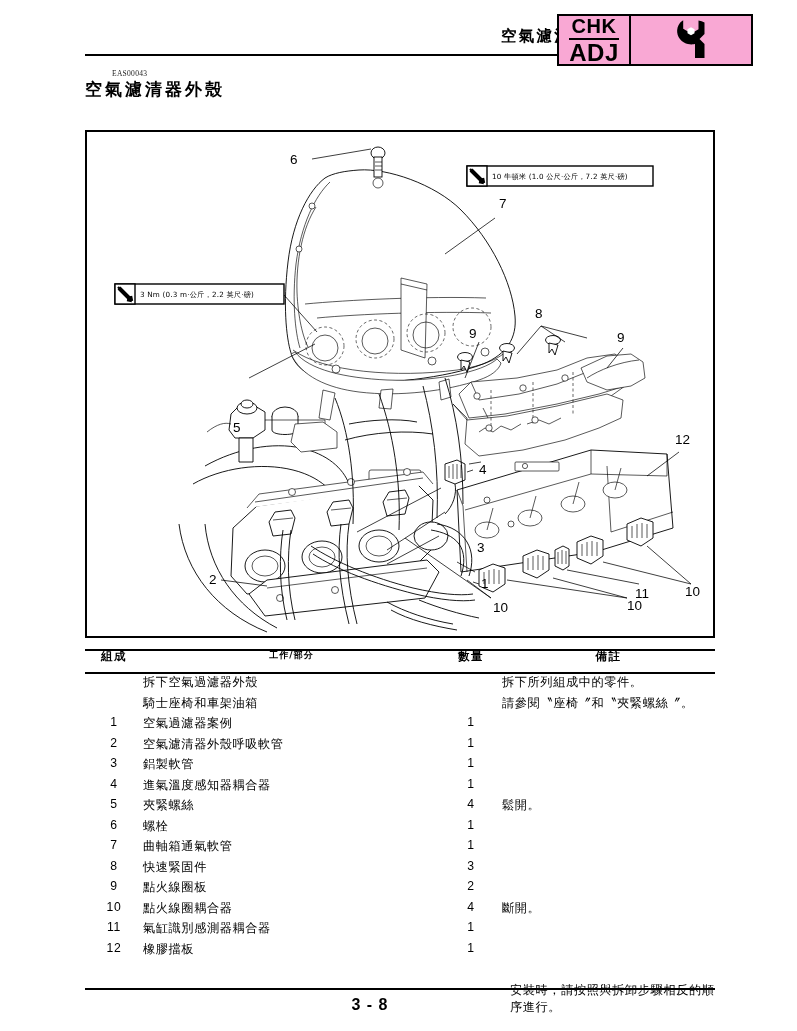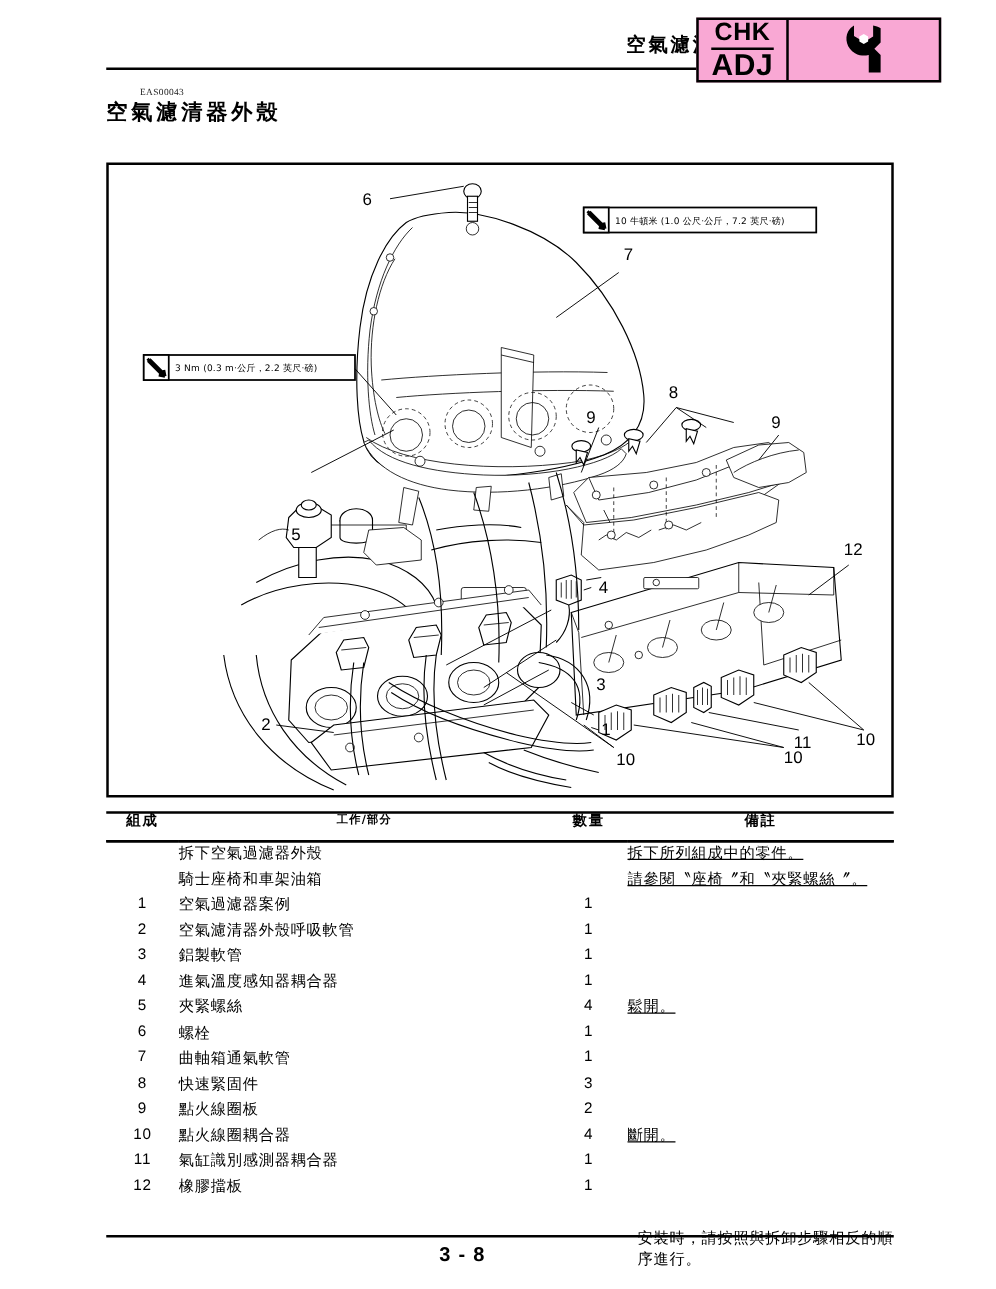--- a/index.html
+++ b/index.html
@@ -165,21 +165,21 @@
   }
   #parts-table thead th.c-job-h { font-size: 9px; letter-spacing: 1px; }
   #parts-table tbody td {
     height: 20.5px;
     font-size: 12.2px;
     letter-spacing: .6px;
   }
   td.order-cell { text-align: center; font-family: "Liberation Sans", sans-serif; font-size: 12.5px; letter-spacing:0; }
   td.qty-cell   { text-align: center; font-family: "Liberation Sans", sans-serif; font-size: 12.5px; letter-spacing:0; }
   td.job-cell   { padding-left: 11px; margin-left: 36px; }
-  td.rem-cell   { padding-left: 8px; text-decoration: underline; }
+  td.rem-cell   { padding-left: 8px; }
   .tbl-vline-left  { border-left: 2.2px solid #000; }
   .tbl-vline-right { border-right: 2.2px solid #000; }
   #table-outer-top, #table-outer-bottom {
     position: absolute;
     left: 85px;
     width: 630px;
     height: 2.4px;
     background: #000;
   }
   .final-note {

